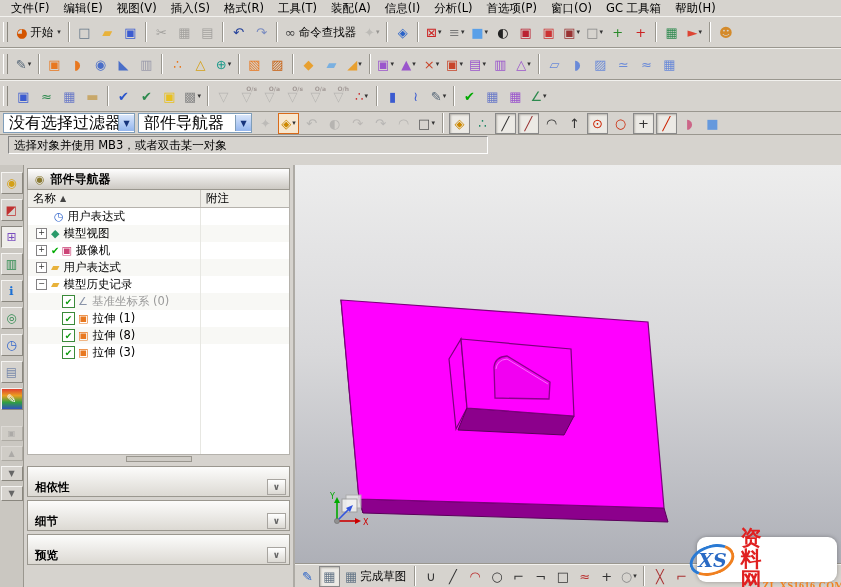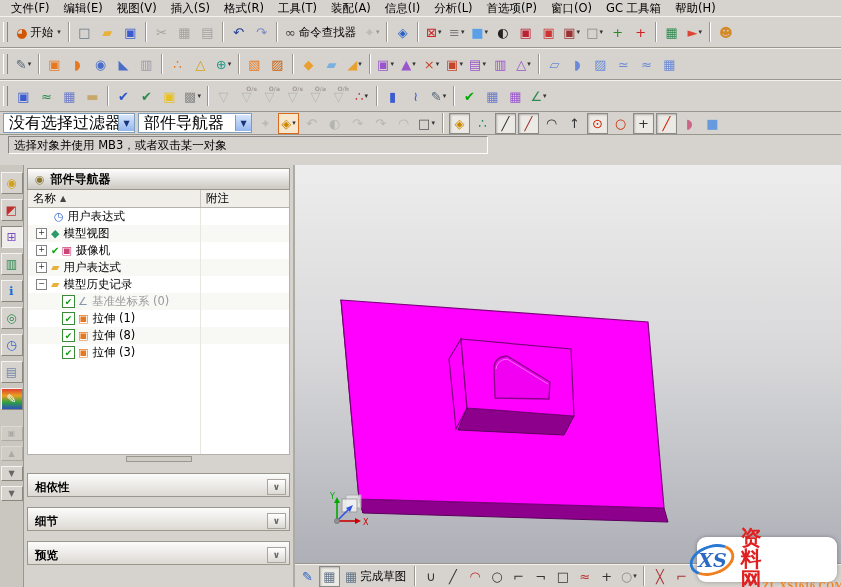--- a/index.html
+++ b/index.html
@@ -60,21 +60,21 @@
   .trow{height:17px;display:flex;align-items:center;font-size:11.5px;white-space:nowrap;}
   .trow.alt{background:#f8f8f5;}
   .exp{width:9px;height:9px;flex:none;border:1px solid #848284;background:#fff;font-size:8px;line-height:7px;text-align:center;color:#333;margin-right:4px;}
   .cbx{width:11px;height:11px;flex:none;border:1px solid #3a8a3a;background:#fff;color:#0a9a0a;font-size:9px;font-weight:bold;display:flex;align-items:center;justify-content:center;margin-right:3px;}
   .ticon{font-size:11px;margin-right:4px;flex:none;line-height:1;}
   .pre{font-size:10px;margin-right:2px;flex:none;}
   .tlabel{overflow:hidden;}
   .tlabel.muted{color:#9a9a9a;}
   .nav-splitter{height:8px;flex:none;display:flex;align-items:center;justify-content:center;}
   .nav-splitter .bar{width:64px;height:4px;background:#cfccc6;border:1px solid #9a978f;}
-  .npanel{height:18px;flex:none;background:linear-gradient(#fcfcfb,#dcd9d3);border:1px solid #9a978f;margin-top:10px;display:flex;align-items:center;justify-content:space-between;padding:4px 3px 0 7px;font-weight:bold;font-size:11.5px;}
+  .npanel{height:18px;flex:none;background:linear-gradient(#fcfcfb,#dcd9d3);border:1px solid #9a978f;margin-top:3px;display:flex;align-items:center;justify-content:space-between;padding:11px 3px 0 7px;font-weight:bold;font-size:11.5px;}
   .chev{width:17px;height:14px;border:1px solid #a8a5a0;background:linear-gradient(#fff,#dcd9d3);color:#666;font-size:9px;display:flex;align-items:center;justify-content:center;}
   
   .viewport{flex:1;position:relative;background:linear-gradient(#ededed 0%,#d8d8da 45%,#a9abb3 100%);overflow:hidden;}
   .viewport svg{position:absolute;inset:0;}
   .sketchbar{position:absolute;left:0;right:0;bottom:0;height:22px;background:#d6d3ce;border-top:1px solid #f2f1ee;box-shadow:0 -1px 0 #9a978f;display:flex;align-items:center;padding:0 2px;gap:1px;}
   .sketchbar .icon{width:19px;height:19px;}
   
   .watermark{position:absolute;right:4px;bottom:5px;width:140px;height:45px;background:#fff;border-radius:9px;display:flex;align-items:center;justify-content:center;gap:5px;box-shadow:0 0 4px rgba(0,0,0,.3);}
   .wm-logo{position:relative;width:46px;height:30px;flex:none;}
   .wm-ring{position:absolute;inset:0;border-radius:50%;border:3px solid transparent;border-left-color:#2a7ad4;border-top-color:#2a7ad4;border-right-color:#f08020;border-bottom-color:#f08020;transform:rotate(-18deg);}

